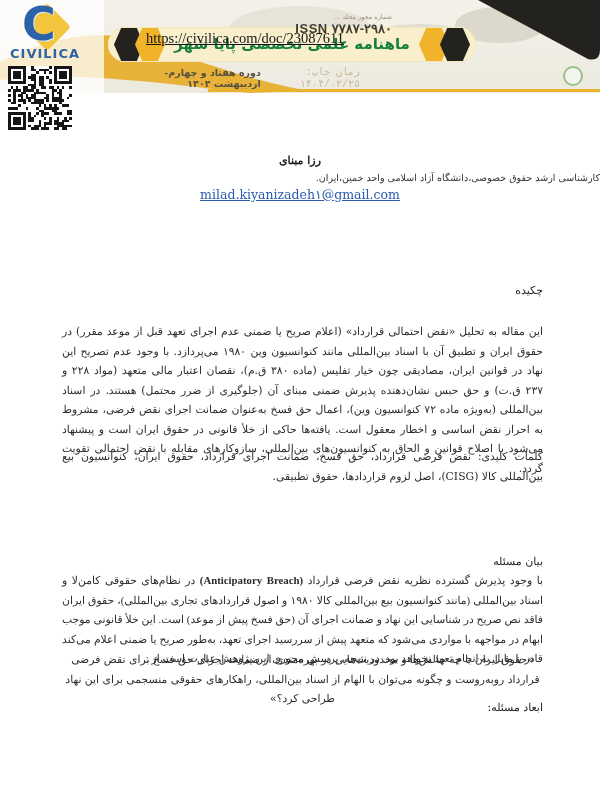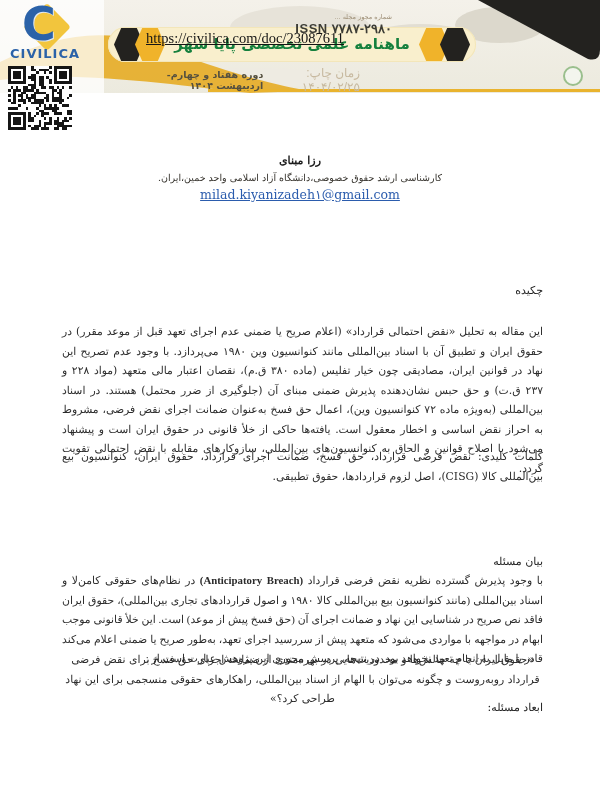--- a/index.html
+++ b/index.html
@@ -20,21 +20,21 @@
   .hexpair.left { left:6px; }
   .hexpair.right { right:6px; }
   .hex { width:30px; height:33px; clip-path:polygon(24% 0,76% 0,100% 50%,76% 100%,24% 100%,0 50%); }
   .hex.black { background:#23221f; }
   .hex.yellow { background:#f0b32a; }
   .hexpair.left .hex.yellow { margin-left:-9px; }
   .hexpair.right .hex.black { margin-left:-9px; }
 
   .issue-row { position:absolute; left:118px; top:66px; width:242px; direction:rtl;
                display:flex; justify-content:space-between; align-items:center; }
-  .print-date { font-family:Liberation Sans, sans-serif; font-size:12px; color:#c7b99f; }
+  .print-date { font-family:Liberation Mono, monospace; font-size:10px; color:#c7b99f; }
   .issue-label { font-family:"DejaVu Sans","Liberation Sans",sans-serif; font-weight:bold; font-size:9.5px; color:#55503f; }
 
   .doc-url { position:absolute; left:146px; top:22px; font-family:Liberation Serif, serif;
              font-size:14.5px; color:#151515; text-decoration:underline; direction:ltr; z-index:5;margin-top:8px; }
   .meta { position:absolute; left:282px; top:13px; width:110px; text-align:right; z-index:4; }
   .license { font-size:6.5px; color:#9b8c73; direction:rtl;padding-left:43px; }
   .issn { font-family:Liberation Sans, sans-serif; font-size:13px; font-weight:bold;
           color:#3c3c35; letter-spacing:.5px; direction:ltr; }
 
   
@@ -45,21 +45,21 @@
             font-weight:bold; font-size:46px; color:#2b62a8; text-shadow:1px 1px 0 #dfe8f4; }
   .logo-text { position:absolute; left:2px; top:42px; font-family:"DejaVu Sans","Liberation Sans",sans-serif;
                font-weight:bold; font-size:13px; letter-spacing:1px; color:#2b62a8; }
   .qr { position:absolute; left:8px; top:66px; width:64px; height:64px; background:#fff; z-index:6; }
 
   
   .article-title { position:absolute; top:110px; left:30px; right:30px; text-align:center;
                    direction:rtl; font-weight:bold; font-size:15px; color:#141414; }
   .author-name { position:absolute; top:154px; left:0; right:0; text-align:center;
                  direction:rtl; font-weight:bold; font-size:11px; color:#1c1c1c; }
-  .affiliation { position:absolute; top:172px; left:0; right:0; text-align:center;
+  .affiliation { position:absolute; top:172px; left:0; right:0; 
                  direction:rtl; font-size:9.5px; color:#33302a; }
   .email { position:absolute; top:187px; left:0; right:0; text-align:center; direction:ltr;
            font-size:12.5px; }
   .email a { color:#2b5cad; text-decoration:underline; }
 
   .section-head { position:absolute; right:57px; direction:rtl; font-size:11px; color:#242424; }
   .para { position:absolute; left:62px; right:57px; direction:rtl; text-align:justify;
           font-size:10.8px; line-height:19.5px; color:#2b2b2b; }
   .head-abstract { top:284px; }
   .body-abstract { top:322px; }

